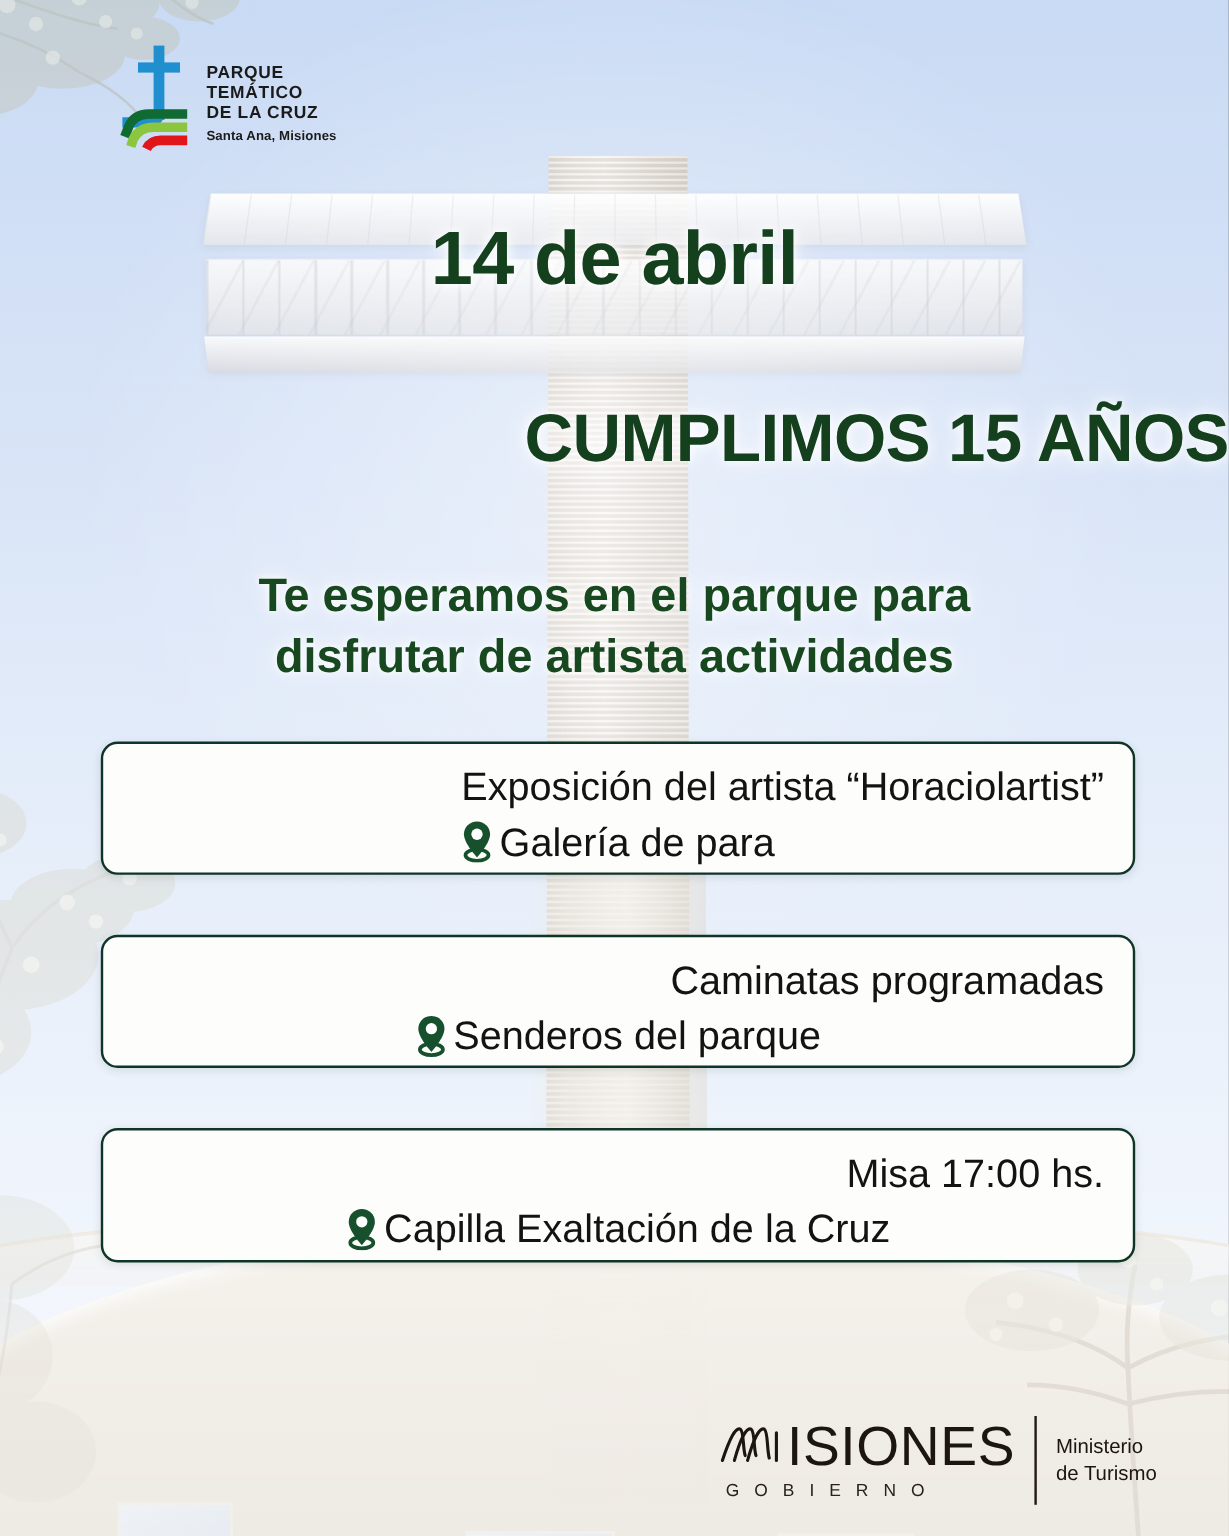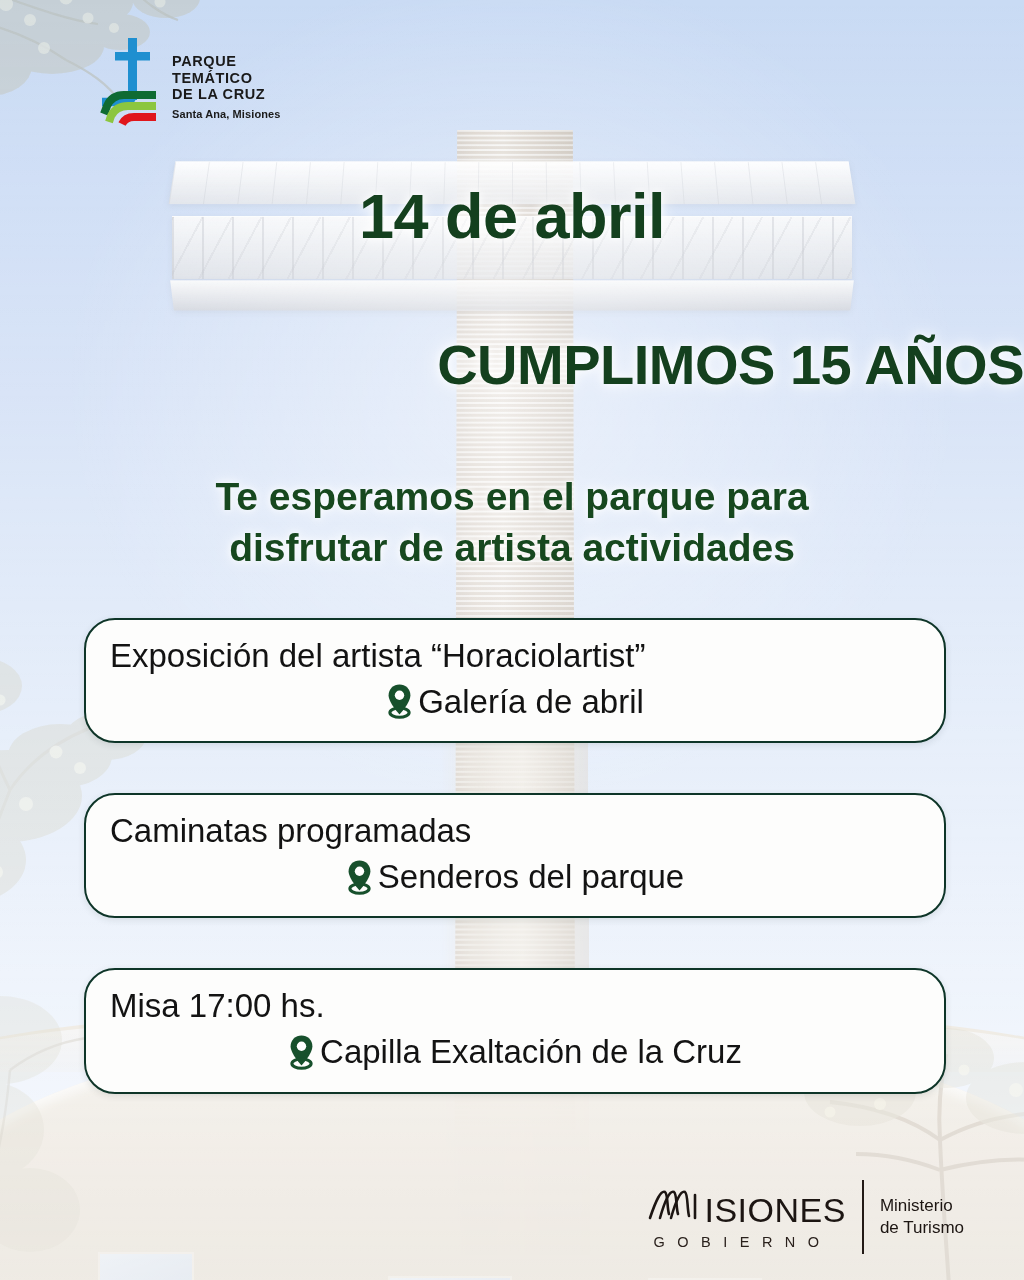--- a/index.html
+++ b/index.html
@@ -238,25 +238,25 @@
   
   .cards {
     position: absolute;
     left: 84px;
     right: 78px;
     top: 618px;
   }
   .card {
     background: #fdfdfc;
     border: 2.5px solid #0e3528;
-    border-radius: 31px;
-    padding: 16px 24px 20px;
+    border-radius: 14px;
+    padding: 16px 24px 6px;
     margin-bottom: 50px;
     box-shadow: 0 2px 7px rgba(40,60,60,0.12);
-    text-align: left;
+    text-align: right;
   }
   .card-title {
     font-size: 33px;
     color: #131313;
     line-height: 1.2;
     margin-bottom: 6px;
   }
   .card-place {
     display: flex;
     align-items: center;
@@ -272,21 +272,21 @@
   .gov-logo {
     position: absolute;
     right: 60px;
     bottom: 26px;
     display: flex;
     align-items: center;
     gap: 16px;
   }
   .gov-main { text-align: left; }
   .gov-misiones {
-    font-size: 34px;
+    font-size: 46px;
     font-weight: 400;
     color: #1c1512;
     letter-spacing: 0.5px;
     line-height: 0.96;
     display: flex;
     align-items: baseline;
   }
   .gov-m-mark { width: 56px; height: 38px; margin-right: 1px; }
   .gov-gobierno {
     font-size: 14.5px;
@@ -464,21 +464,21 @@
     <div class="cards">
 
       <div class="card">
         <div class="card-title">Exposición del artista “Horaciolartist”</div>
         <div class="card-place">
           <svg class="pin-icon" viewBox="0 0 27 36">
             <path d="M13.5 1.6 C7.4 1.6 2.6 6.3 2.6 12.3 C2.6 19.9 13.5 31.5 13.5 31.5 C13.5 31.5 24.4 19.9 24.4 12.3 C24.4 6.3 19.6 1.6 13.5 1.6 Z" fill="#17502c"></path>
             <circle cx="13.5" cy="12.2" r="4.7" fill="#ffffff"></circle>
             <ellipse cx="13.5" cy="29.6" rx="9.6" ry="4.7" fill="none" stroke="#17502c" stroke-width="3.1"></ellipse>
           </svg>
-          <span>Galería de abril</span>
+          <span>Galería de para</span>
         </div>
       </div>
 
       <div class="card">
         <div class="card-title">Caminatas programadas</div>
         <div class="card-place">
           <svg class="pin-icon" viewBox="0 0 27 36">
             <path d="M13.5 1.6 C7.4 1.6 2.6 6.3 2.6 12.3 C2.6 19.9 13.5 31.5 13.5 31.5 C13.5 31.5 24.4 19.9 24.4 12.3 C24.4 6.3 19.6 1.6 13.5 1.6 Z" fill="#17502c"></path>
             <circle cx="13.5" cy="12.2" r="4.7" fill="#ffffff"></circle>
             <ellipse cx="13.5" cy="29.6" rx="9.6" ry="4.7" fill="none" stroke="#17502c" stroke-width="3.1"></ellipse>

